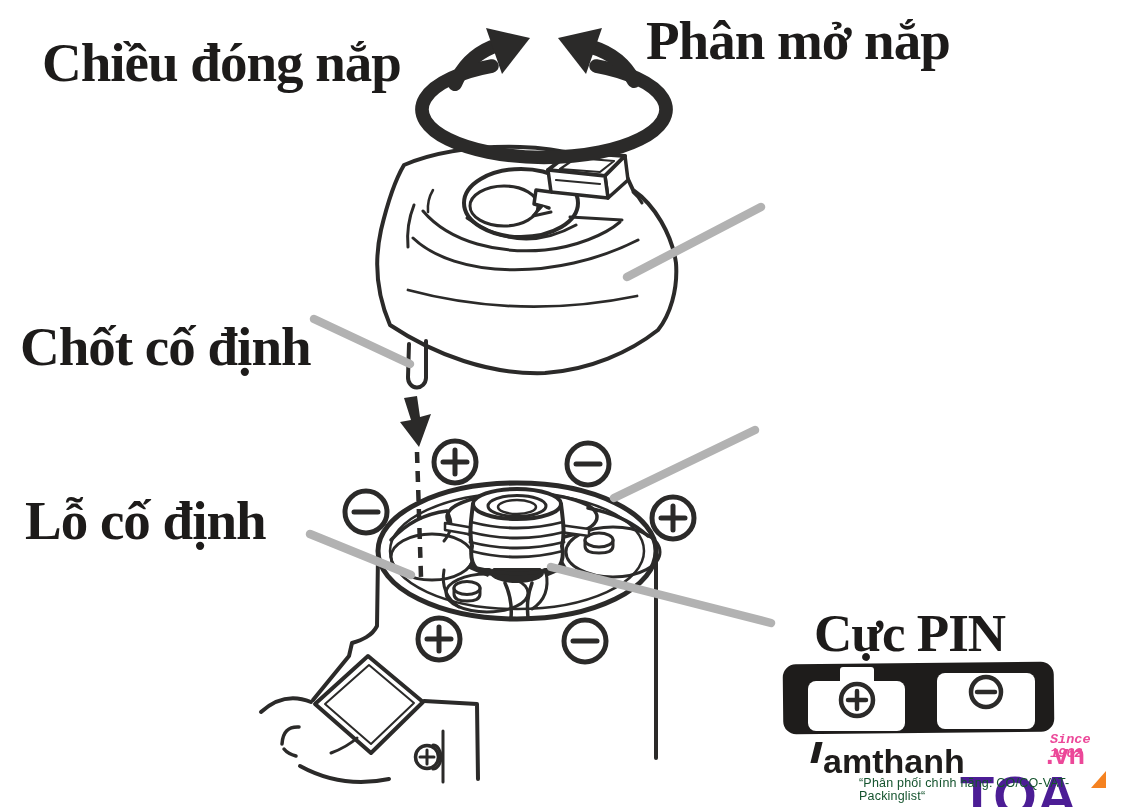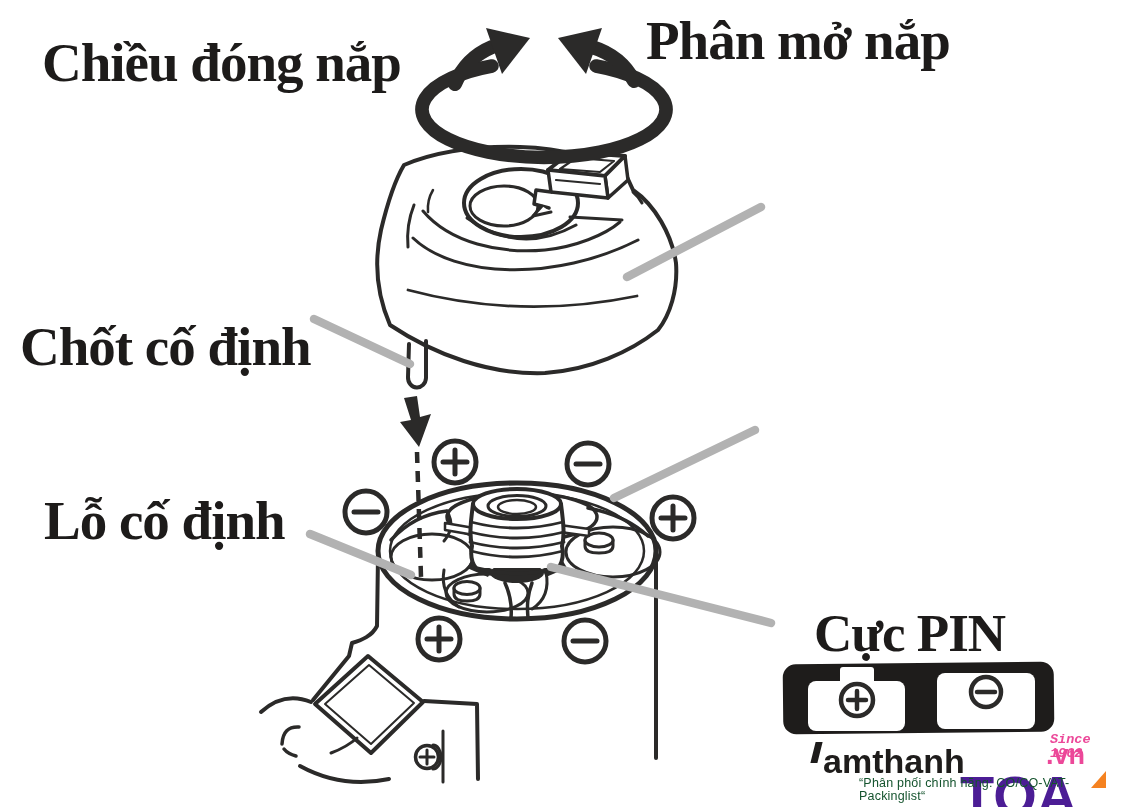--- a/index.html
+++ b/index.html
@@ -199,21 +199,21 @@
     </g>
   </svg>
 
   <div class="lbl" style="left:42px;top:34px;font-size:55px;">Chiều đóng nắp</div>
 
   <div class="lbl" style="left:646px;top:12px;font-size:55px;">Phân mở nắp</div>
 
 
   <div class="lbl" style="left:20px;top:318px;font-size:55px;">Chốt cố định</div>
 
-  <div class="lbl" style="left:25px;top:492px;font-size:55px;margin-left:19px;">Lỗ cố định</div>
+  <div class="lbl" style="left:25px;top:492px;font-size:55px;">Lỗ cố định</div>
 
   <div class="lbl" style="left:814px;top:594px;font-size:53px;margin-top:12px;">Cực PIN</div>
 
   <div>
     <div class="logo-mark"></div>
     <div class="logo-txt" style="left:823px;top:744px;font-size:34px;color:#1e1c1b;">amthanh</div>
     <div class="logo-txt" style="left:960px;top:732px;font-size:56px;color:#4c1d95;margin-top:36px;">TOA</div>
     <div class="logo-txt" style="left:1046px;top:742px;font-size:27px;color:#ec4899;text-align:right;">.vn</div>
     <div class="logo-since">Since 1962</div>
     <div class="logo-tagline">“Phân phối chính hãng: CO/CQ-VAT-Packinglist“</div>

